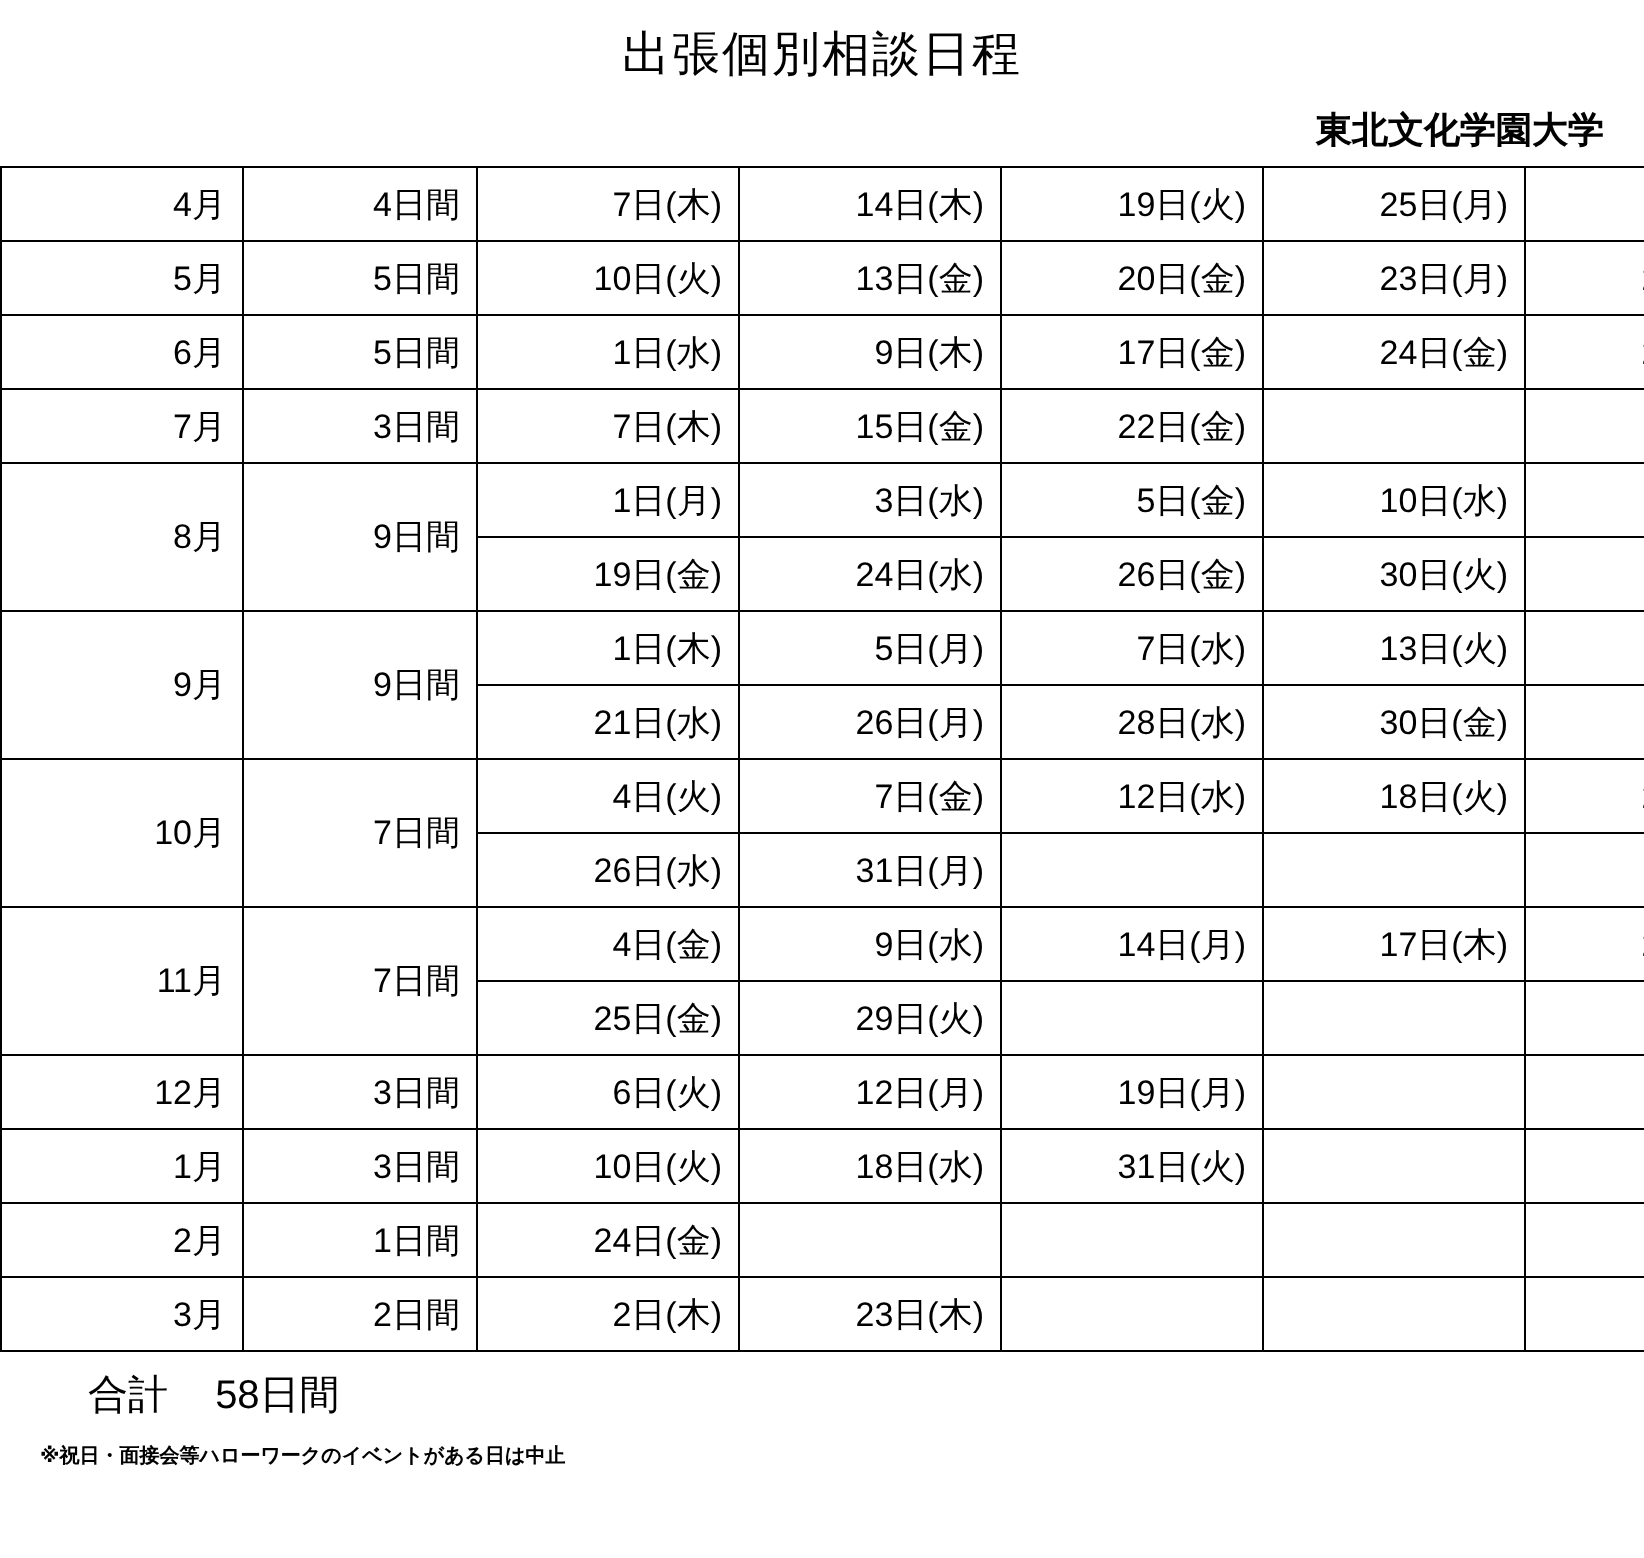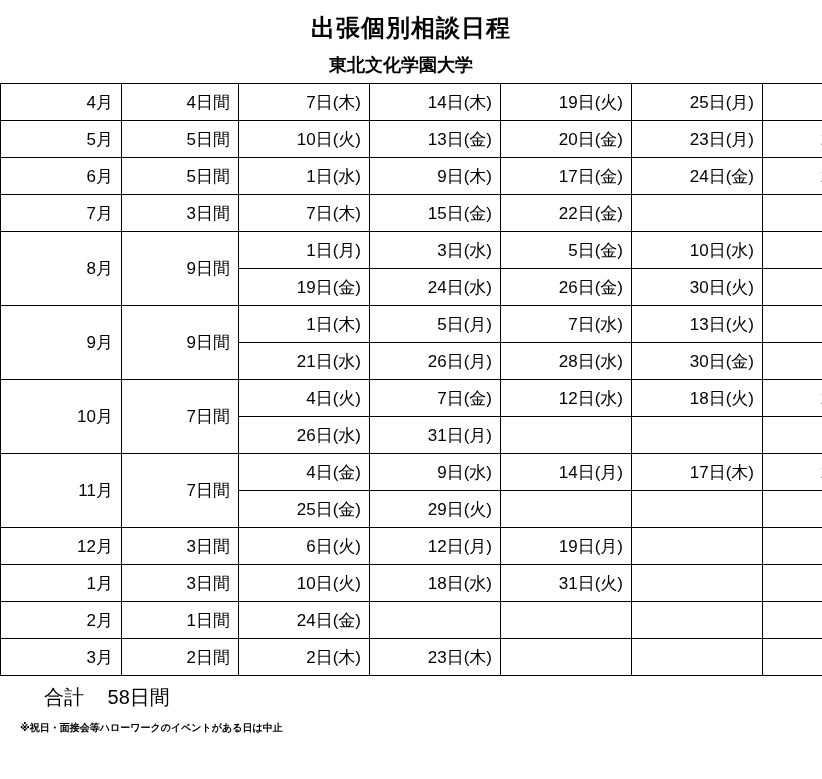--- a/index.html
+++ b/index.html
@@ -16,27 +16,27 @@
     overflow: hidden;
   }
   .page {
     position: relative;
     width: 822px;
     height: 779px;
   }
   .doc-title {
     text-align: center;
     font-size: 24px;
-    font-weight: bold;
+    font-weight: normal;
     letter-spacing: 1px;
     margin: 12px 0 0 0;
     line-height: 1.3;
   }
   .org-line {
-    text-align: center;
+    text-align: right;
     font-size: 18px;
     font-weight: bold;
     margin: 10px 20px 6px 0;
   }
   table.schedule {
     border-collapse: collapse;
     margin: 0 auto;
     width: 782px;
     table-layout: fixed;
   }

